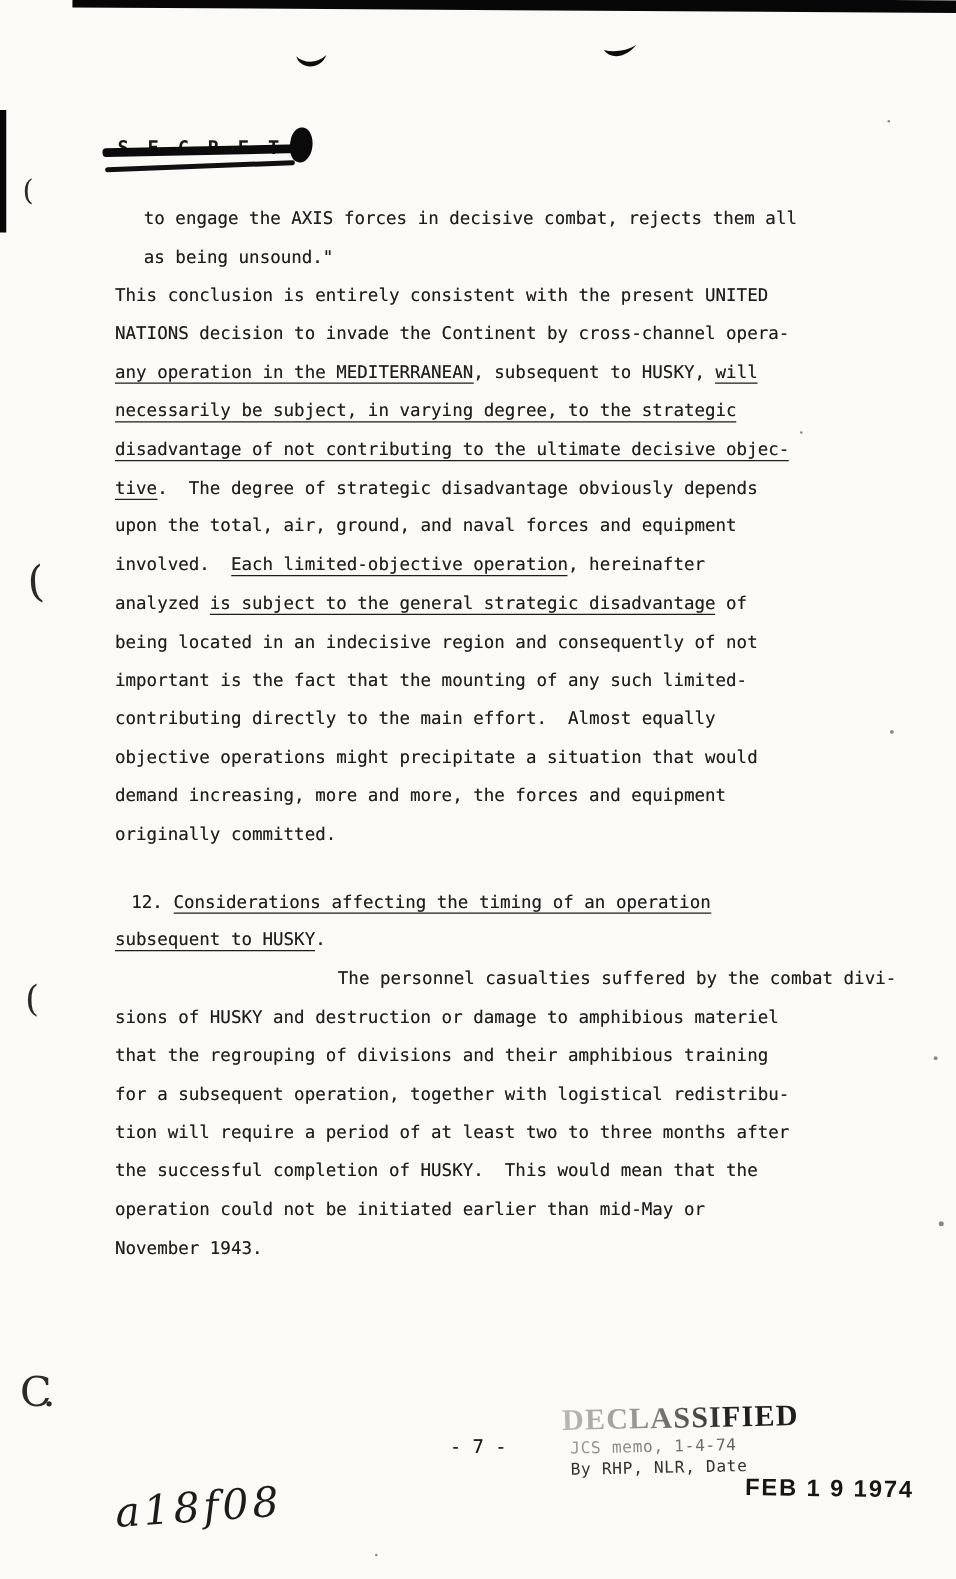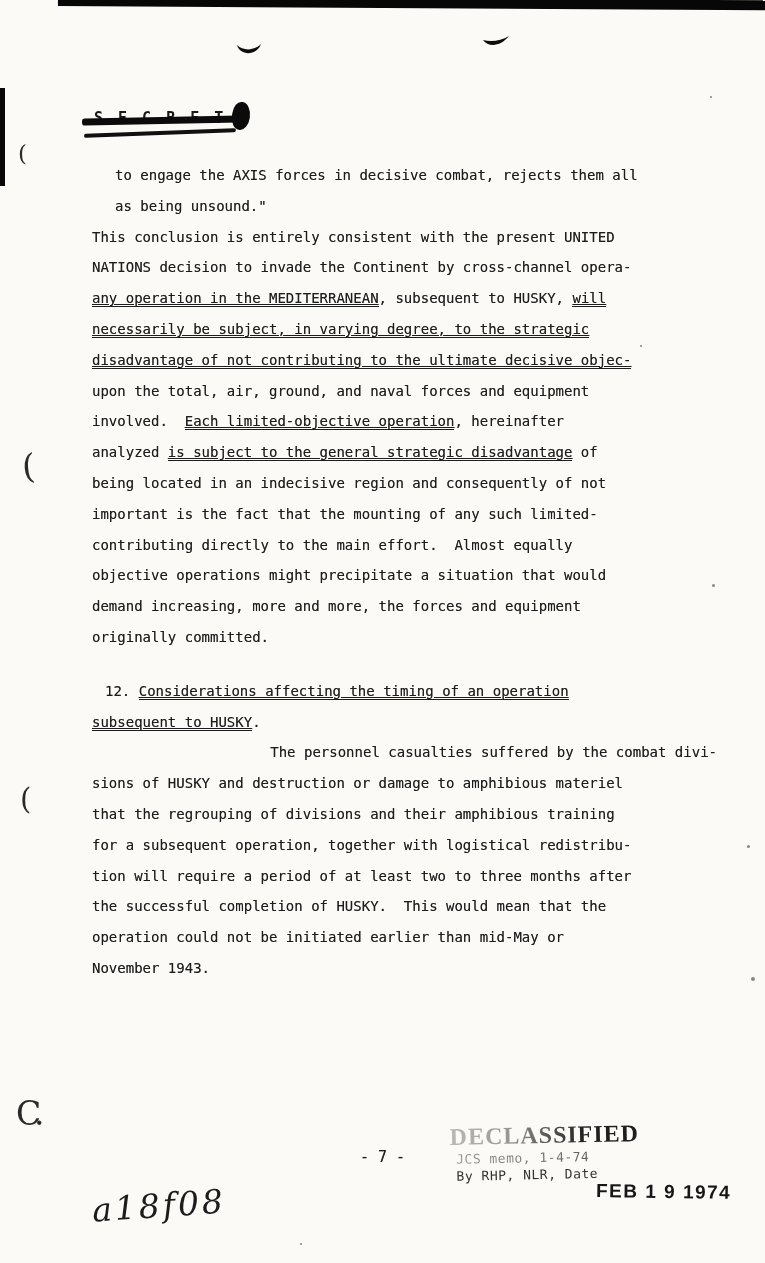--- a/index.html
+++ b/index.html
@@ -56,21 +56,21 @@
   .m3{left:20px;top:782px;font-size:29px;}
   .m4{left:16px;top:1094px;font-size:33px;letter-spacing:-6px;}
 
   
   .doc-body{
     position:absolute;left:92px;top:160px;width:625px;
     font-size:14px;line-height:30.8px;
     text-shadow:0 0 0.5px rgba(25,25,25,.55);
   }
   .line{white-space:pre;}
-  .u{border-bottom:1.6px solid #1d1d1d;text-decoration:underline;}
+  .u{border-bottom:1.6px solid #1d1d1d;}
   .blk-quote{padding-left:23px;}
   .blk-heading{margin-top:23px;}
   .blk-heading .line:first-child{padding-left:13px;}
   .blk-indent .line:first-child{padding-left:44px;text-align:right;}
 
   
   .page-num{position:absolute;left:360px;top:1148px;font-size:15px;white-space:pre;
     text-shadow:0 0 0.5px rgba(25,25,25,.55);}
   .declass{position:absolute;left:450px;top:1122px;transform:rotate(-1.2deg);}
   .declass-title{
@@ -131,20 +131,21 @@
       <div class="block blk-quote">
         <div class="line"><span>to engage the AXIS forces in decisive combat, rejects them all</span></div>
         <div class="line"><span>as being unsound."</span></div>
       </div>
       <div class="block blk-para">
         <div class="line"><span>This conclusion is entirely consistent with the present UNITED</span></div>
         <div class="line"><span>NATIONS decision to invade the Continent by cross-channel opera-</span></div>
         <div class="line"><span class="u">any operation in the MEDITERRANEAN</span><span>, subsequent to HUSKY, </span><span class="u">will</span></div>
         <div class="line"><span class="u">necessarily be subject, in varying degree, to the strategic</span></div>
         <div class="line"><span class="u">disadvantage of not contributing to the ultimate decisive objec-</span></div>
+        <div class="line"><span class="u">tive</span><span>.  The degree of strategic disadvantage obviously depends</span></div>
         <div class="line"><span>upon the total, air, ground, and naval forces and equipment</span></div>
         <div class="line"><span>involved.  </span><span class="u">Each limited-objective operation</span><span>, hereinafter</span></div>
         <div class="line"><span>analyzed </span><span class="u">is subject to the general strategic disadvantage</span><span> of</span></div>
         <div class="line"><span>being located in an indecisive region and consequently of not</span></div>
         <div class="line"><span>important is the fact that the mounting of any such limited-</span></div>
         <div class="line"><span>contributing directly to the main effort.  Almost equally</span></div>
         <div class="line"><span>objective operations might precipitate a situation that would</span></div>
         <div class="line"><span>demand increasing, more and more, the forces and equipment</span></div>
         <div class="line"><span>originally committed.</span></div>
       </div>

